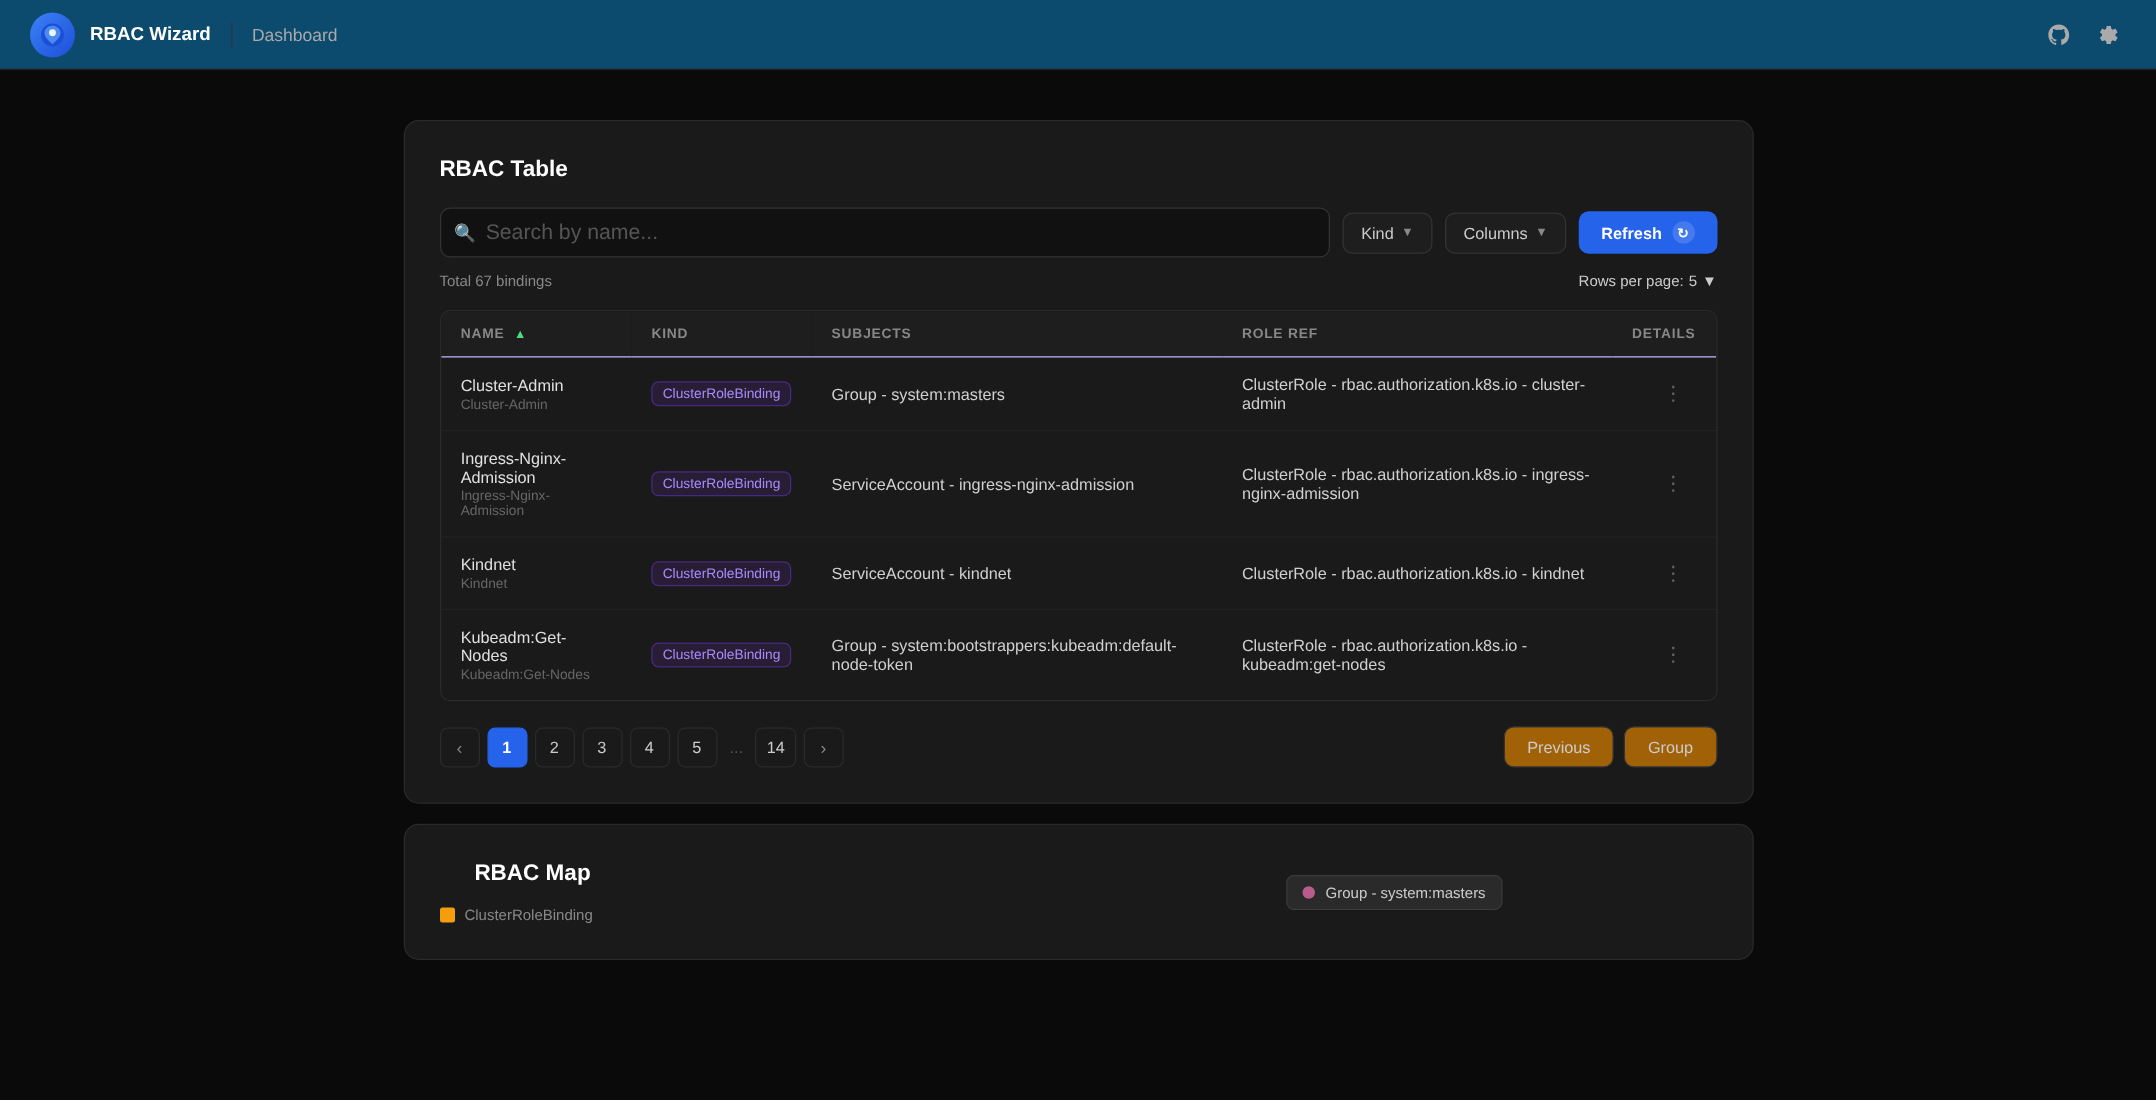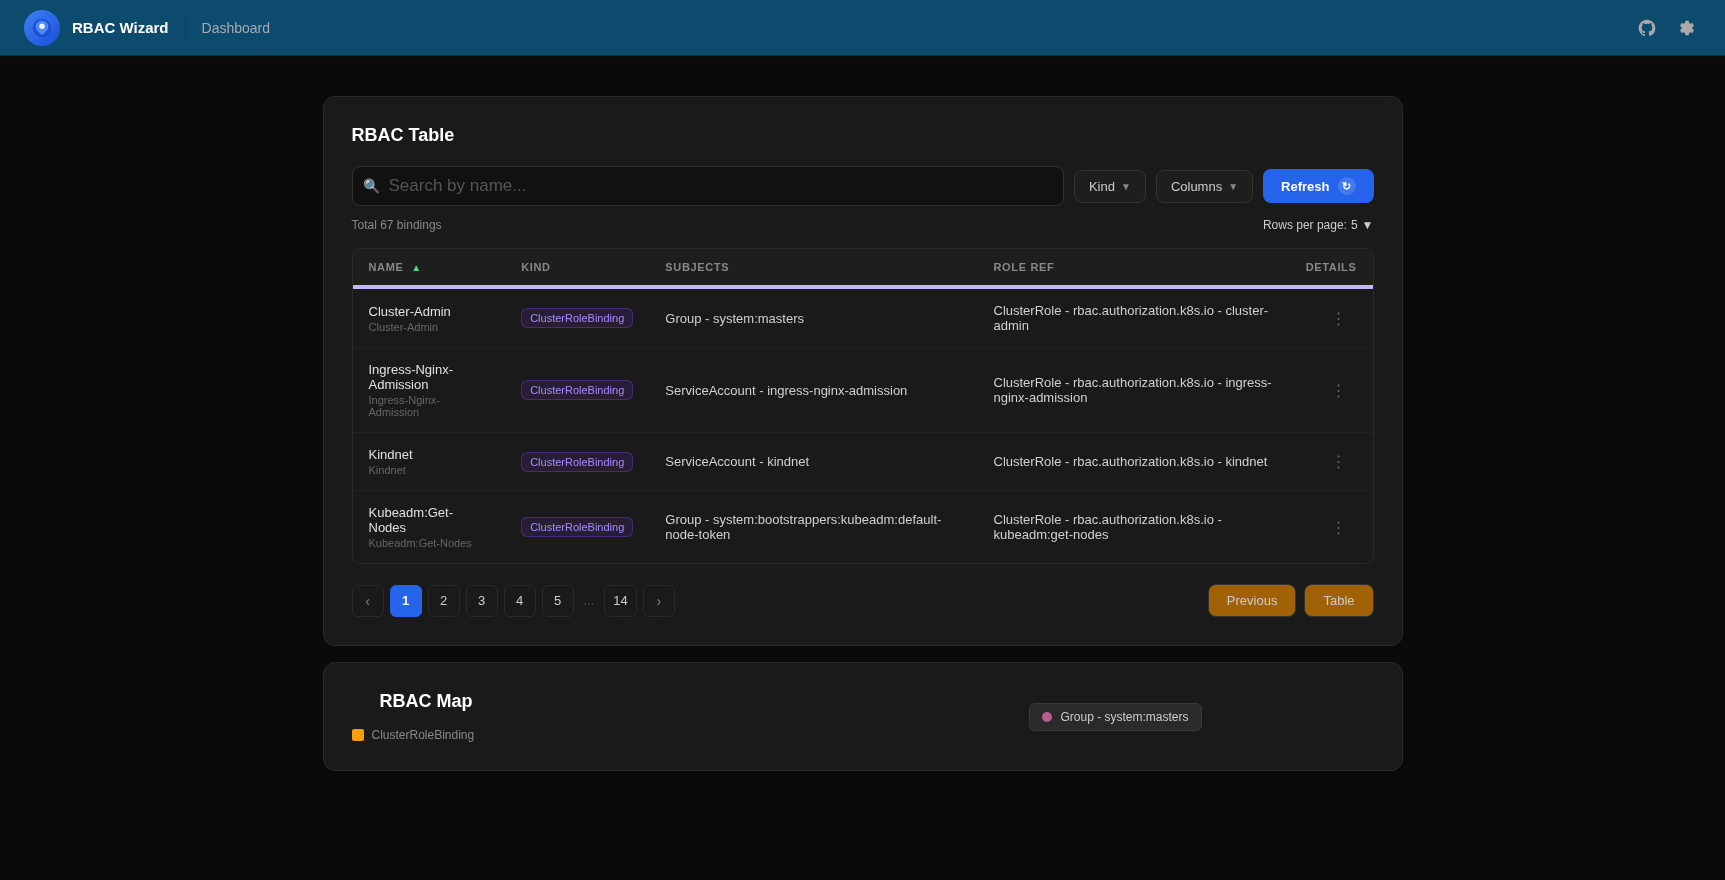--- a/index.html
+++ b/index.html
@@ -184,21 +184,21 @@
       border: 1px solid #2a2a2a;
       border-radius: 8px;
       overflow: hidden;
     }
     table {
       width: 100%;
       border-collapse: collapse;
     }
     thead tr {
       background: #1e1e1e;
-      border-bottom: 4px solid #c4b5fd;
+      border-bottom: 1px solid #c4b5fd;
     }
     thead th {
       text-align: left;
       padding: 12px 16px;
       color: #888;
       font-size: 11px;
       font-weight: 600;
       letter-spacing: 0.06em;
       text-transform: uppercase;
     }
@@ -493,21 +493,21 @@
         <button class="page-btn">2</button>
         <button class="page-btn">3</button>
         <button class="page-btn">4</button>
         <button class="page-btn">5</button>
         <span class="page-dots">...</span>
         <button class="page-btn">14</button>
         <button class="page-btn arrow">›</button>
       </div>
       <div class="pagination-actions">
         <button class="prev-btn">Previous</button>
-        <button class="next-btn">Table</button>
+        <button class="next-btn">Group</button>
       </div>
     </div>
   </div>
 
   <div class="map-card">
     <div class="map-card-title">RBAC Map</div>
     <div class="map-legend">
       <div class="map-legend-dot"></div>
       <span>ClusterRoleBinding</span>
     </div>

